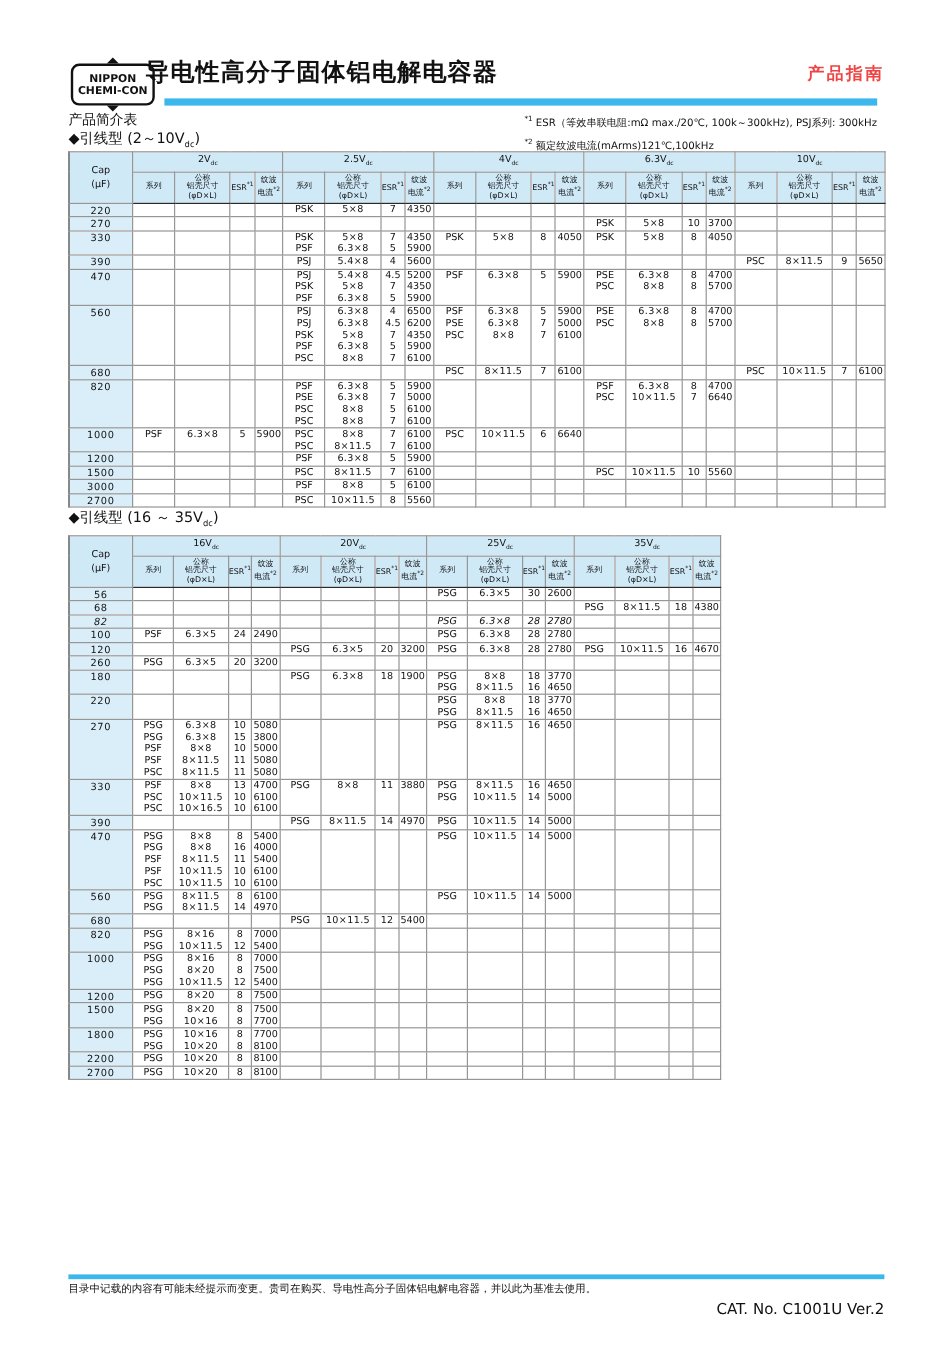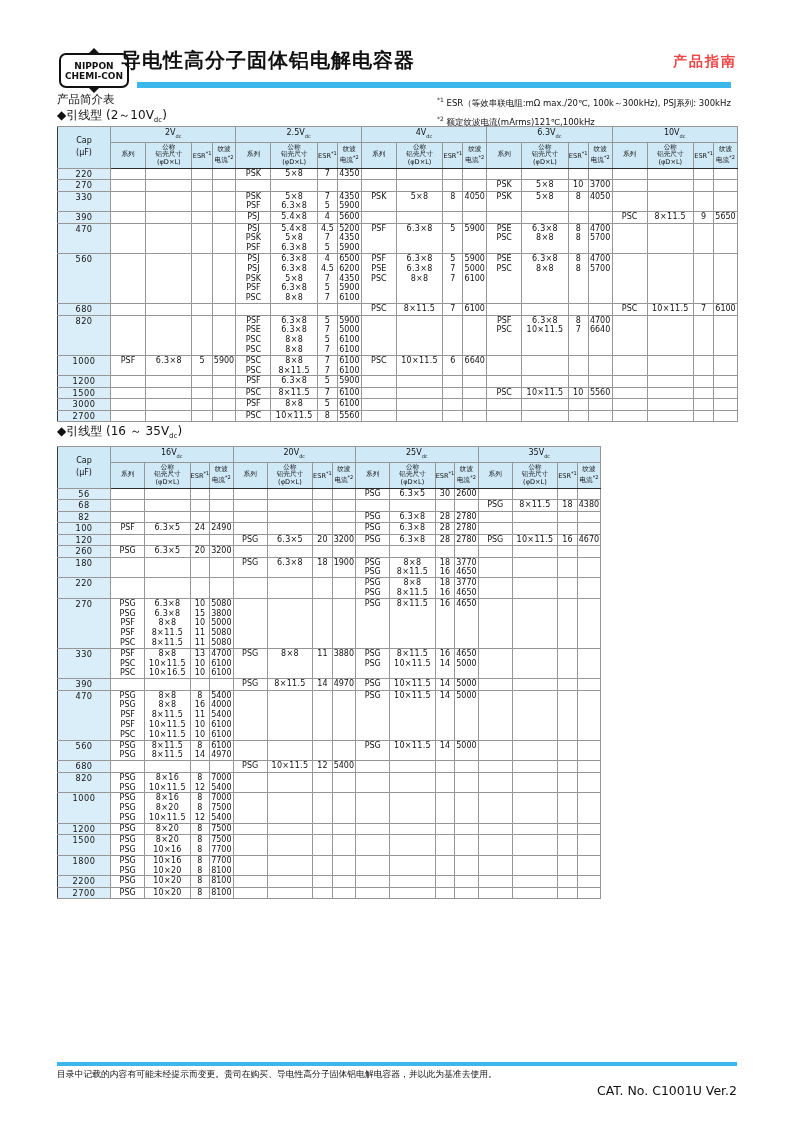--- a/index.html
+++ b/index.html
@@ -813,21 +813,21 @@
           <td class="dc c1">
             <div class="ln">8×11.5</div>
           </td>
           <td class="dc c2">
             <div class="ln">18</div>
           </td>
           <td class="dc c3">
             <div class="ln">4380</div>
           </td>
         </tr>
-        <tr class="drow" style="height: 9.8px;">
+        <tr class="drow" style="height: 9.8px; font-style: italic;">
           <td class="cap gstart">82</td>
           <td class="dc c0 gstart"></td>
           <td class="dc c1"></td>
           <td class="dc c2"></td>
           <td class="dc c3"></td>
           <td class="dc c0 gstart"></td>
           <td class="dc c1"></td>
           <td class="dc c2"></td>
           <td class="dc c3"></td>
           <td class="dc c0 gstart">

